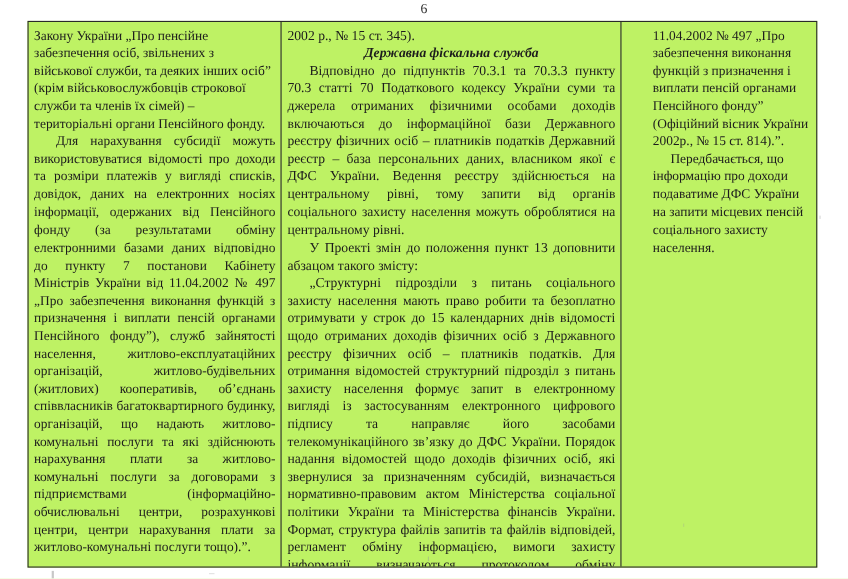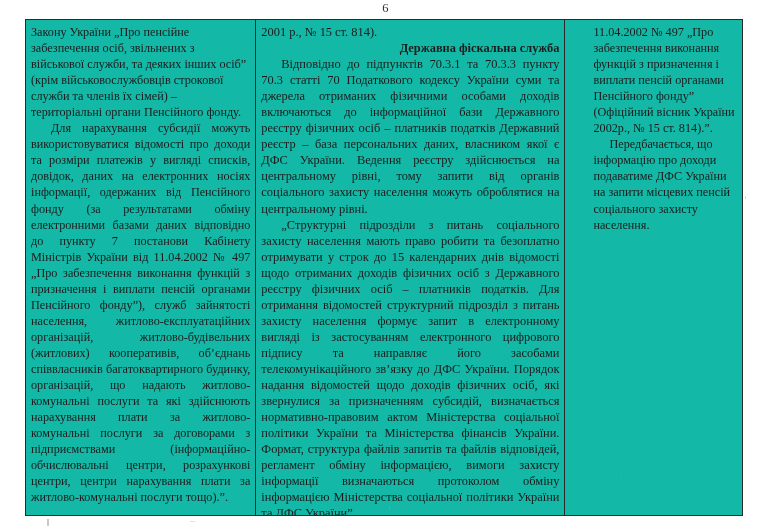--- a/index.html
+++ b/index.html
@@ -34,21 +34,21 @@
   .table {
     position: absolute;
     left: 25px;
     top: 19px;
     width: 718px;
     height: 497px;
     border: 1.1px solid #2a2a2a;
     box-sizing: border-box;
     display: flex;
     flex-direction: row;
-    background: #14b8a6;
+    background: #bef264;
   }
   .col {
     box-sizing: border-box;
     padding: 4px 5px 3px 5px;
     overflow: hidden;
   }
   .col-left {
     width: 231px;
     border-right: 1.1px solid #2a2a2a;
   }
@@ -68,23 +68,24 @@
     line-height: 16.05px;
     color: #1c1c1c;
     -webkit-font-smoothing: none;
   }
   .col-left p { font-size: 12.2px; }
   .col-mid p  { font-size: 12.4px; }
   .col-right p{ font-size: 12.2px; }
   p.indent { text-indent: 20px; }
   p.indent-sm { text-indent: 16px; }
   p.center-b {
-    text-align: right;
+    text-align: center;
     font-weight: bold;
     text-indent: 0;
+    font-style: italic;
   }
   p.last-line { text-align: left; }
   p.ellipsis {
     text-indent: 26px;
     text-align: left;
     letter-spacing: 1px;
   }
   
   .speck {
     position: absolute;
@@ -109,23 +110,24 @@
   <div class="table">
 
     <div class="col col-left">
       <p class="last-line">Закону України „Про пенсійне забезпечення осіб, звільнених з військової служби, та деяких інших осіб” (крім військовослужбовців строкової служби та членів їх сімей) – територіальні органи Пенсійного фонду.</p>
       <p class="indent">Для нарахування субсидії можуть використовуватися відомості про доходи та розміри платежів у вигляді списків, довідок, даних на електронних носіях інформації, одержаних від Пенсійного фонду (за результатами обміну електронними базами даних відповідно до пункту 7 постанови Кабінету Міністрів України від 11.04.2002 № 497 „Про забезпечення виконання функцій з призначення і виплати пенсій органами Пенсійного фонду”), служб зайнятості населення, житлово-експлуатаційних організацій, житлово-будівельних (житлових) кооперативів, об’єднань співвласників багатоквартирного будинку, організацій, що надають житлово-комунальні послуги та які здійснюють нарахування плати за житлово-комунальні послуги за договорами з підприємствами (інформаційно-обчислювальні центри, розрахункові центри, центри нарахування плати за житлово-комунальні послуги тощо).”.</p>
       <p class="ellipsis">...</p>
 
     </div>
 
     <div class="col col-mid">
-      <p class="last-line">2001 р., № 15 ст. 814).</p>
+      <p class="last-line">2002 р., № 15 ст. 345).</p>
       <p class="center-b">Державна фіскальна служба</p>
       <p class="indent">Відповідно до підпунктів 70.3.1 та 70.3.3 пункту 70.3 статті 70 Податкового кодексу України суми та джерела отриманих фізичними особами доходів включаються до інформаційної бази Державного реєстру фізичних осіб – платників податків Державний реєстр – база персональних даних, власником якої є ДФС України. Ведення реєстру здійснюється на центральному рівні, тому запити від органів соціального захисту населення можуть оброблятися на центральному рівні.</p>
+      <p class="indent">У Проекті змін до положення пункт 13 доповнити абзацом такого змісту:</p>
       <p class="indent">„Структурні підрозділи з питань соціального захисту населення мають право робити та безоплатно отримувати у строк до 15 календарних днів відомості щодо отриманих доходів фізичних осіб з Державного реєстру фізичних осіб – платників податків. Для отримання відомостей структурний підрозділ з питань захисту населення формує запит в електронному вигляді із застосуванням електронного цифрового підпису та направляє його засобами телекомунікаційного зв’язку до ДФС України. Порядок надання відомостей щодо доходів фізичних осіб, які звернулися за призначенням субсидій, визначається нормативно-правовим актом Міністерства соціальної політики України та Міністерства фінансів України. Формат, структура файлів запитів та файлів відповідей, регламент обміну інформацією, вимоги захисту інформації визначаються протоколом обміну інформацією Міністерства соціальної політики України та ДФС України”.</p>
     </div>
 
     <div class="col col-right">
       <p class="last-line">11.04.2002 № 497 „Про забезпечення виконання функцій з призначення і виплати пенсій органами Пенсійного фонду” (Офіційний вісник України 2002р., № 15 ст. 814).”.</p>
       <p class="indent-sm last-line">Передбачається, що інформацію про доходи подаватиме ДФС України на запити місцевих пенсій соціального захисту населення.</p>
     </div>
 
   </div>
 

